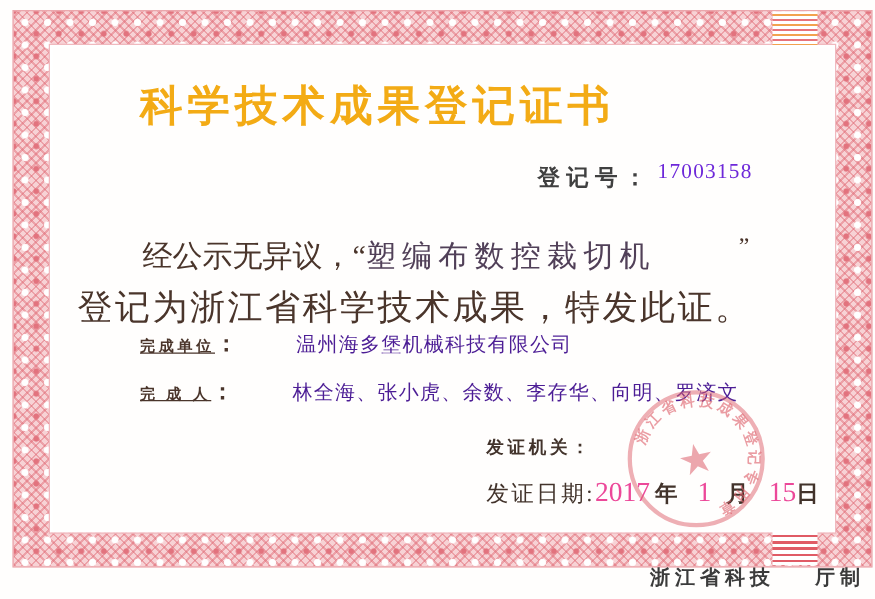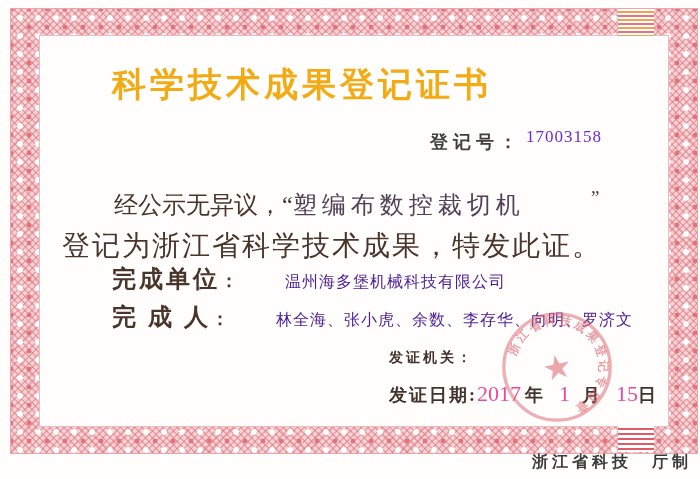--- a/index.html
+++ b/index.html
@@ -38,36 +38,36 @@
     position:relative;top:-6px;margin-left:4px;}
 
   .stmt1{left:114px;top:189px;font-size:24px;color:#4a352b;white-space:nowrap;}
   .stmt1 .name{letter-spacing:5px;color:#514058;}
   .close-quote{left:591px;top:187px;font-size:19px;color:#4a352b;}
   .stmt2{left:62px;top:227px;font-size:28px;letter-spacing:2px;color:#4a352b;white-space:nowrap;}
 
   .field-row{left:112px;white-space:nowrap;color:#4a352b;}
   .field-unit{top:263px;}
   .field-people{top:301px;}
-  .field-label{font-size:24px;font-weight:700;letter-spacing:3px;}
+  .field-label{font-size:12px;font-weight:700;letter-spacing:3px;text-decoration:underline;}
   .field-colon{font-size:18px;font-weight:700;}
   .field-value{font-size:16px;letter-spacing:1px;color:#4c1d95;margin-left:43px;}
 
   .authority{left:389px;top:349px;font-size:14px;font-weight:700;
     letter-spacing:3px;color:#42332b;white-space:nowrap;}
   .date-row{left:389px;top:381px;white-space:nowrap;color:#42332b;}
-  .date-label{font-size:18px;font-weight:700;letter-spacing:2px;}
+  .date-label{font-size:18px;font-weight:400;letter-spacing:2px;}
   .date-num{font-size:22px;color:#ec4899;}
   .date-unit{font-size:18px;font-weight:700;}
   .sp1{margin-left:4px;} .sp2{margin-left:12px;} .sp3{margin-left:16px;}
 
   .seal{left:499px;top:309px;width:116px;height:116px;}
 
   .footer{left:0;top:452px;width:692px;display:flex;justify-content:flex-end;
-    gap:20px;font-size:16px;font-weight:700;letter-spacing:4px;color:#3b3b3b;
+    gap:32px;font-size:16px;font-weight:700;letter-spacing:4px;color:#3b3b3b;
     font-family:"Liberation Sans","DejaVu Sans",sans-serif;}
 </style>
 </head>
 <body>
 
 <div class="page">
 
   <div class="frame">
     <div class="frame-inner"></div>
   </div>

